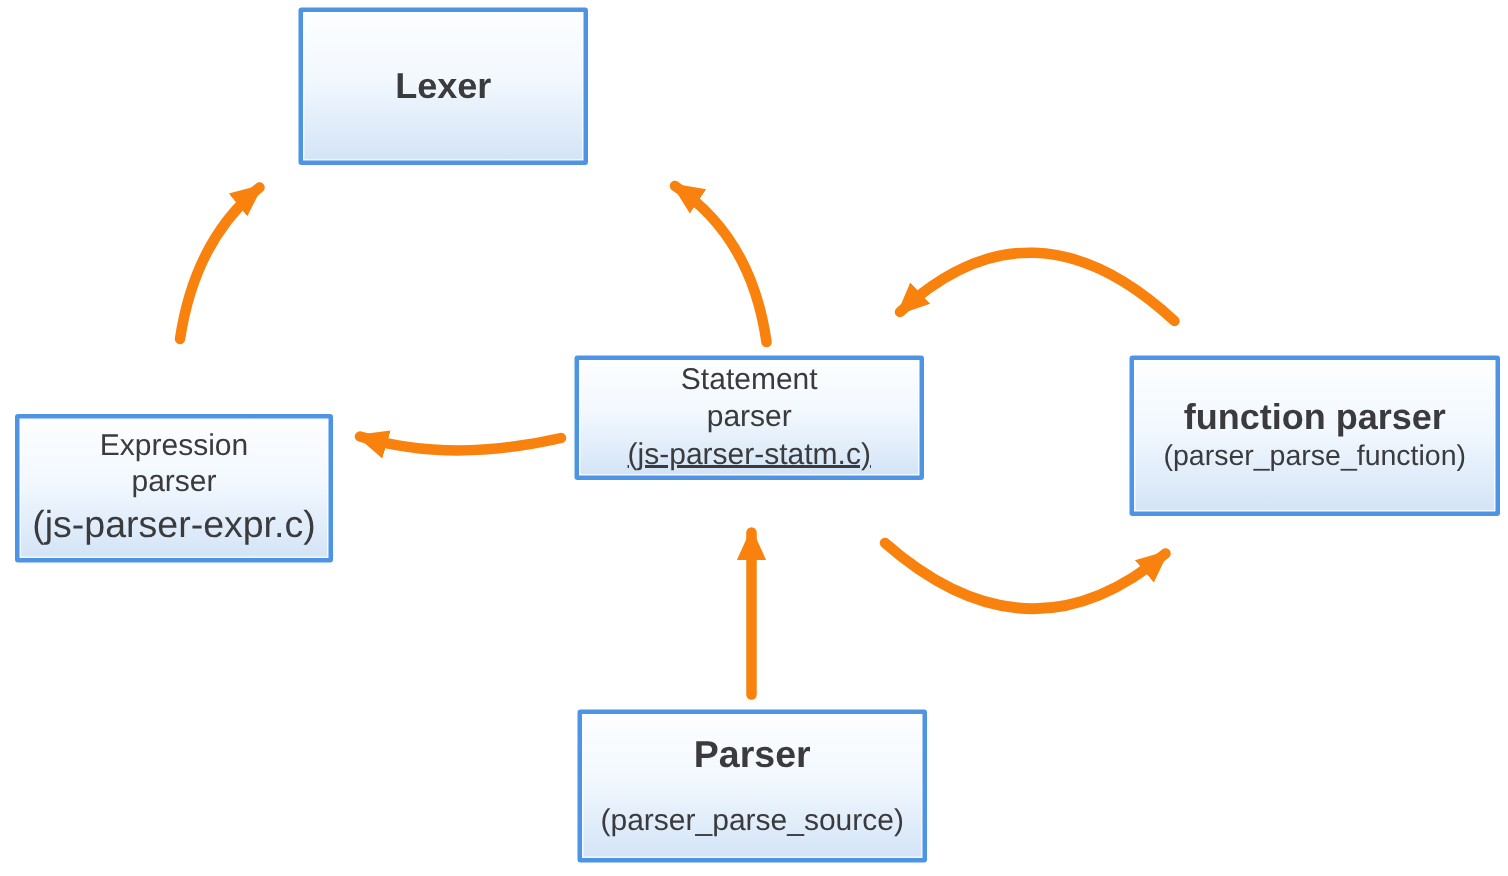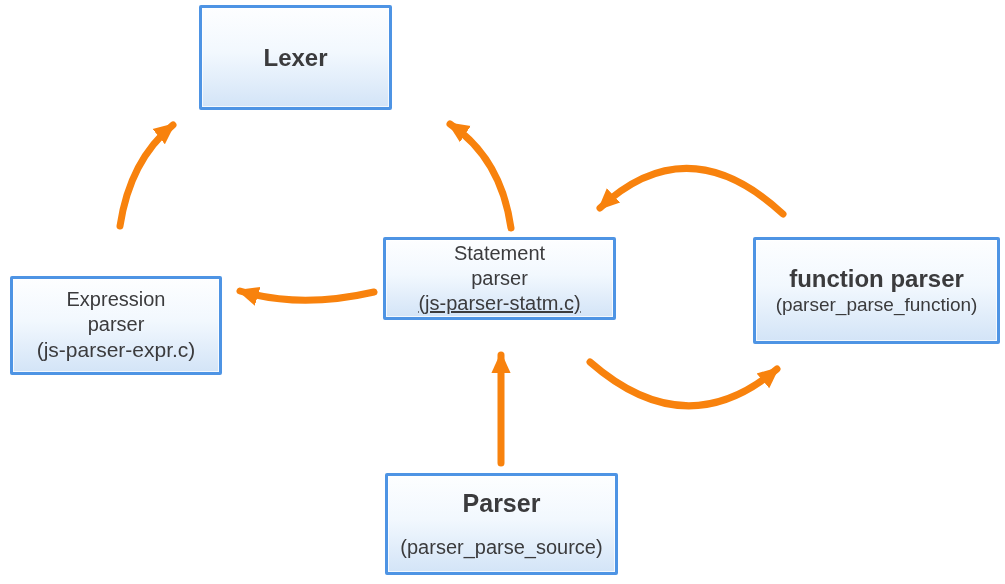--- a/index.html
+++ b/index.html
@@ -50,21 +50,21 @@
   .node .subtitle {
     line-height: 1.25;
     white-space: nowrap;
   }
   .node-lexer            { left: 199px; top: 5px;   width: 193px; height: 105px; }
   .node-lexer .title     { font-size: 24px; font-weight: 700; }
   .node-lexer .subtitle  { font-size: 22px; font-weight: 400; margin-top: 3px; }
 
   .node-expression-parser            { left: 10px;  top: 236px; width: 212px; height: 99px; margin-top: 40px; }
   .node-expression-parser .title     { font-size: 20px; font-weight: 400; }
-  .node-expression-parser .subtitle  { font-size: 21px; font-weight: 400; margin-top: 1px; }
+  .node-expression-parser .subtitle  { font-size: 25px; font-weight: 400; margin-top: 1px; }
 
   .node-statement-parser            { left: 383px; top: 237px; width: 233px; height: 83px; }
   .node-statement-parser .title     { font-size: 20px; font-weight: 400; }
   .node-statement-parser .subtitle  { font-size: 20px; font-weight: 400; margin-top: 1px; text-decoration: underline; }
 
   .node-function-parser            { left: 753px; top: 237px; width: 247px; height: 107px; }
   .node-function-parser .title     { font-size: 24px; font-weight: 700; }
   .node-function-parser .subtitle  { font-size: 19px; font-weight: 400; margin-top: 0; }
 
   .node-parser            { left: 385px; top: 473px; width: 233px; height: 102px; }

